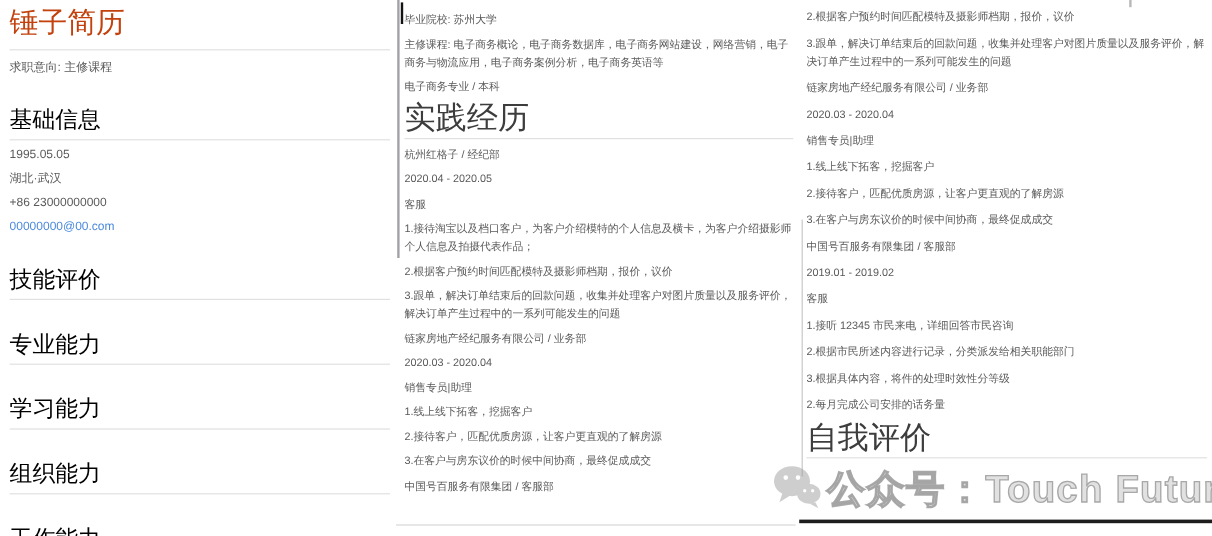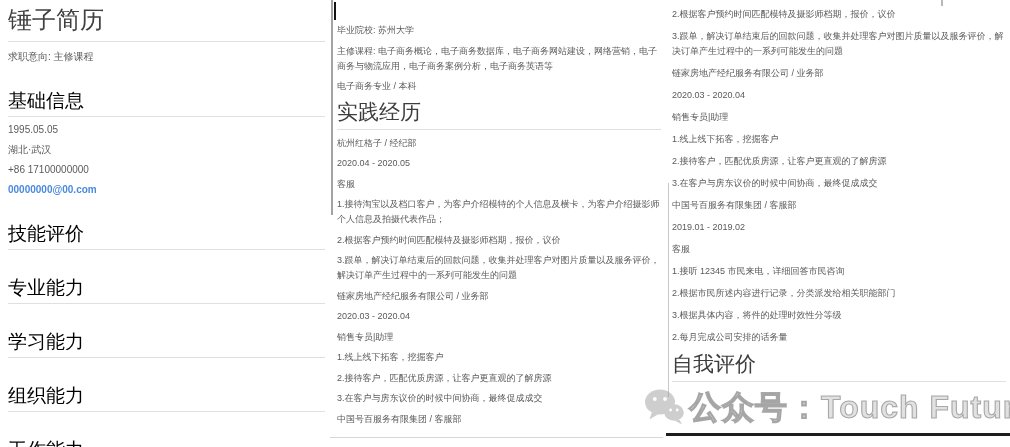--- a/index.html
+++ b/index.html
@@ -1,38 +1,38 @@
 <!DOCTYPE html>
 <html><head>
 <meta charset="utf-8">
 <style>
   html,body{margin:0;padding:0;background:#fff;}
   .canvas{position:relative;width:1010px;height:447px;background:#ffffff;overflow:hidden;
           font-family:"Liberation Sans","DejaVu Sans",sans-serif;}
   .col{position:absolute;top:0;}
   .col1{left:8px;width:317px;padding-top:6px;}
-  .col2{left:337px;width:324px;padding-top:23px;}
+  .col2{left:337px;width:324px;padding-top:9px;}
   .col3{left:672px;width:334px;padding-top:7px;}
 
-  h1{font-size:24px;line-height:28px;color:#404040;font-weight:500;margin:0;}
+  h1{font-size:24px;line-height:28px;color:#c2410c;font-weight:500;margin:0;}
   .col1 h2{font-size:19px;line-height:22px;color:#000000;font-weight:500;margin:27px 0 0;}
-  .col2 h2,.col3 h2{font-size:21px;line-height:24px;color:#3d3d3d;font-weight:500;margin:2px 0 0;}
+  .col2 h2,.col3 h2{font-size:26px;line-height:24px;color:#3d3d3d;font-weight:500;margin:2px 0 0;}
 
   hr{border:none;border-top:1px solid #e0e0e0;margin:0;}
   .hr-title{margin-top:7px;}
   .col1 .hr-h2{margin-top:4px;}
   .col2 .hr-h2,.col3 .hr-h2{margin:5px 0 6px;}
 
   .p{font-size:9px;line-height:15px;color:#5a5a5a;margin:0 0 6px;}
   .col2 .p{margin-bottom:5.5px;}
   .col3 .p{margin-bottom:7px;}
   .obj{font-size:10px;line-height:13px;color:#5a5a5a;margin:8px 0 0;}
   .info{font-size:10px;line-height:13px;color:#5a5a5a;margin:0 0 7px;}
   .info.first{margin-top:6px;}
-  .email{color:#4a89dc;cursor:pointer;font-weight:bold;}
+  .email{color:#4a89dc;cursor:pointer;}
   .selfeval{font-size:9px;line-height:14px;color:#5a5a5a;margin:3px 0 0;}
 
   .vline-left{position:absolute;left:331px;top:0;width:2px;height:215px;background:#a2a2a7;}
   .caret{position:absolute;left:334px;top:2px;width:2px;height:18px;background:#141414;}
   .vline-right{position:absolute;left:668px;top:183px;width:1px;height:214px;background:#c8c8c8;}
   .mid-bottom-hr{position:absolute;left:330px;top:437px;width:333px;height:1px;background:#d8d8d8;}
   .page-edge{position:absolute;left:666px;top:433px;width:344px;height:3px;background:#1d1d1d;}
   .scroll-tick{position:absolute;left:941px;top:0;width:2px;height:6px;background:#b8b8b8;}
 
   .watermark{position:absolute;left:644px;top:386px;width:366px;display:flex;align-items:center;
@@ -48,21 +48,21 @@
 
   <section class="col col1">
     <h1>锤子简历</h1>
     <hr class="hr-title">
     <p class="obj">求职意向: 主修课程</p>
 
     <h2>基础信息</h2>
     <hr class="hr-h2">
     <p class="info first">1995.05.05</p>
     <p class="info">湖北·武汉</p>
-    <p class="info">+86 17100000000</p>
+    <p class="info">+86 23000000000</p>
     <p class="info"><span class="email">00000000@00.com</span></p>
 
     <h2>技能评价</h2>
     <hr class="hr-h2">
     <h2>专业能力</h2>
     <hr class="hr-h2">
     <h2>学习能力</h2>
     <hr class="hr-h2">
     <h2>组织能力</h2>
     <hr class="hr-h2">

